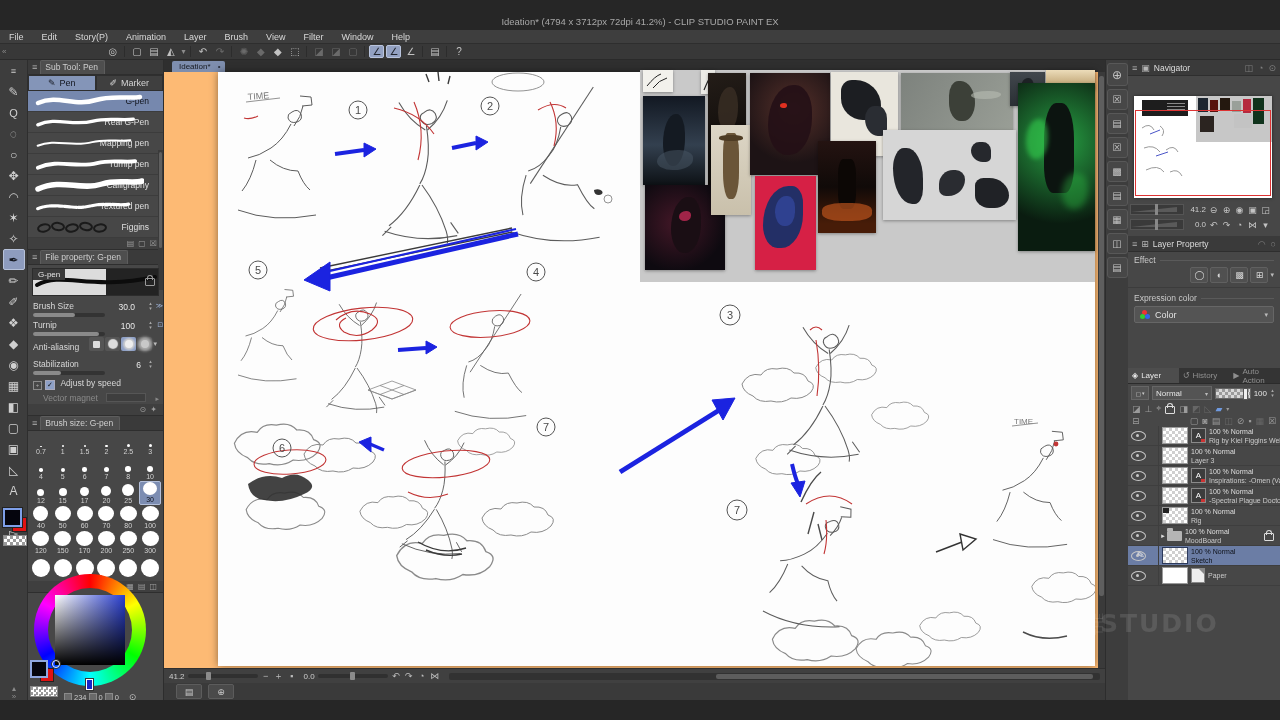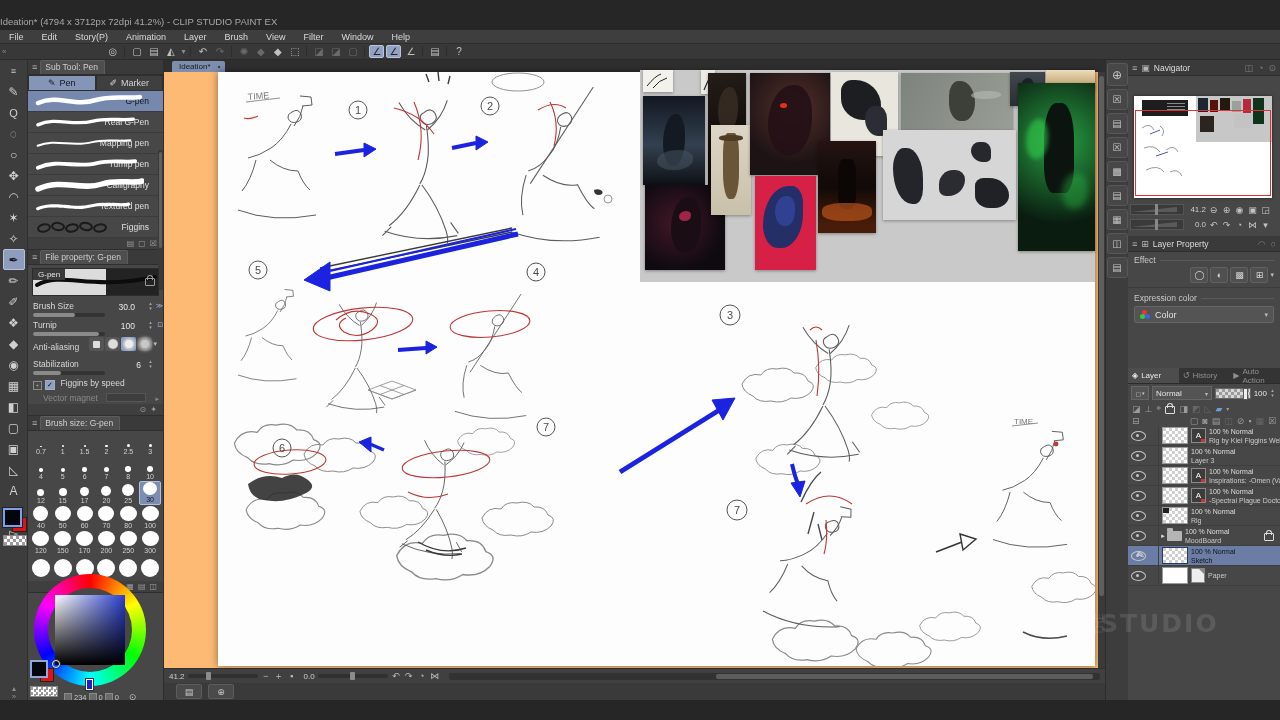--- a/index.html
+++ b/index.html
@@ -1,21 +1,21 @@
 <!DOCTYPE html>
 <html><head>
 <meta charset="utf-8">
 <style>
   html,body{margin:0;padding:0;background:#262626;width:1280px;height:720px;overflow:hidden;
     font-family:"Liberation Sans","DejaVu Sans",sans-serif;color:#cfcfcf;font-size:9px;
     -webkit-user-select:none;user-select:none}
   .abs{position:absolute}
   
   #titlebar{position:absolute;left:0;top:0;width:1280px;height:30px;background:#262626;
-    display:flex;align-items:flex-end;justify-content:flex-start;color:#a8a8a8;font-size:9.5px;padding-bottom:3px;box-sizing:border-box}
+    display:flex;align-items:flex-end;justify-content:center;color:#a8a8a8;font-size:9.5px;padding-bottom:3px;box-sizing:border-box}
   #menubar{position:absolute;left:0;top:30px;width:1280px;height:14px;background:#3e3e3e;
     display:flex;align-items:center;border-bottom:1px solid #2e2e2e;box-sizing:border-box}
   .menu-item{padding:0 9px;color:#d8d8d8;font-size:9px;line-height:14px;cursor:default}
   #cmdbar{position:absolute;left:0;top:44px;width:1280px;height:16px;background:#383838;
     display:flex;align-items:center;box-sizing:border-box;border-bottom:1px solid #2a2a2a}
   .cmd{width:15px;height:13px;margin:0 1px;display:flex;align-items:center;justify-content:center;
     color:#c2c2c2;font-size:10px;border-radius:2px}
   .cmd.dim{color:#6a6a6a}
   .cmd.on{background:#93a1c2;color:#20242e;border:1px solid #b9c4dd;box-sizing:border-box}
   .cmdsep{width:1px;height:11px;background:#2c2c2c;margin:0 3px}
@@ -406,21 +406,21 @@
     <span class="stepper">
         <span>▴</span>
         <span>▾</span>
       </span>
     <div class="slider">
         <i style="width:28px"></i>
       </div>
   </div>
   <div class="tprow">
     <span class="plusbox">+</span><span class="chk">✓</span>
-    <span class="lab">Figgins by speed</span>
+    <span class="lab">Adjust by speed</span>
   </div>
   <div class="tprow vmag">
     <span class="lab" style="margin-left:10px">Vector magnet</span>
     <span class="seg"></span>
     <span style="position:absolute;right:4px;top:4px;color:#888;font-size:7px">▸</span>
   </div>
   <div class="minibar">
     <span>⊙</span>
     <span>✦</span>
   </div>

